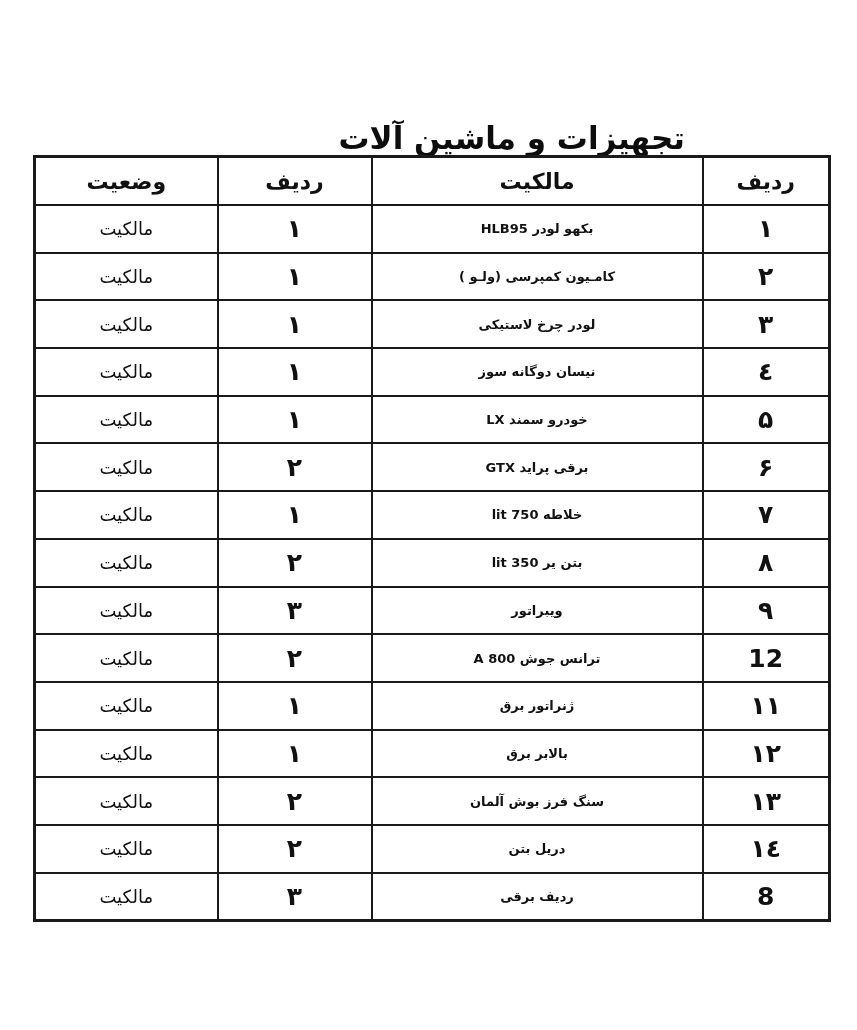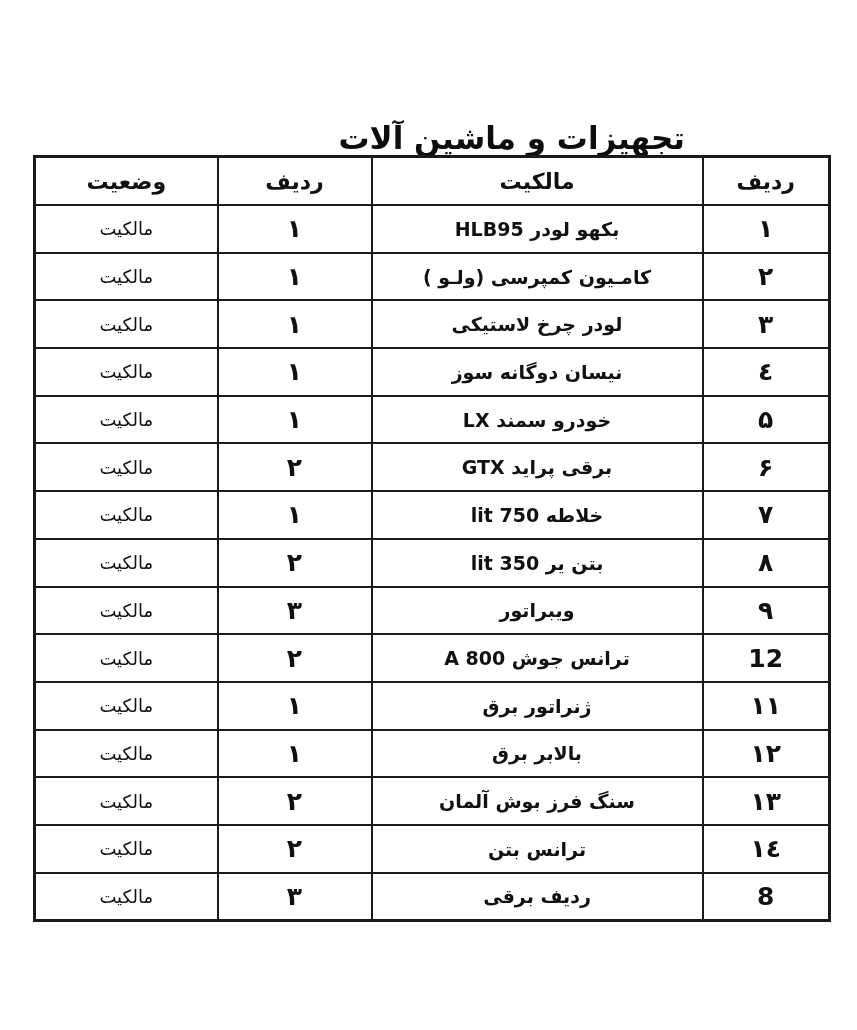--- a/index.html
+++ b/index.html
@@ -57,21 +57,21 @@
     table.equipment td {
       height: 45.7px;
       font-size: 19px;
       font-weight: bold;
     }
     table.equipment td.num {
       font-size: 25px;
       font-weight: bold;
     }
     table.equipment td.name {
-      font-size: 19px;
+      font-size: 13px;
       font-weight: bold;
     }
     table.equipment td.status {
       font-size: 18px;
       font-weight: normal;
     }
     col.c-row { width: 127px; }
     col.c-name { width: 331px; }
     col.c-qty { width: 154px; }
     col.c-status { width: 183px; }
@@ -171,21 +171,21 @@
         <td class="status">مالکیت</td>
       </tr>
       <tr>
         <td class="num">۱۳</td>
         <td class="name">سنگ فرز بوش آلمان</td>
         <td class="num">۲</td>
         <td class="status">مالکیت</td>
       </tr>
       <tr>
         <td class="num">١٤</td>
-        <td class="name">ترانس بتن</td>
+        <td class="name">دریل بتن</td>
         <td class="num">۲</td>
         <td class="status">مالکیت</td>
       </tr>
       <tr>
         <td class="num">8</td>
         <td class="name">ردیف برقی</td>
         <td class="num">۳</td>
         <td class="status">مالکیت</td>
       </tr>
     </tbody>

